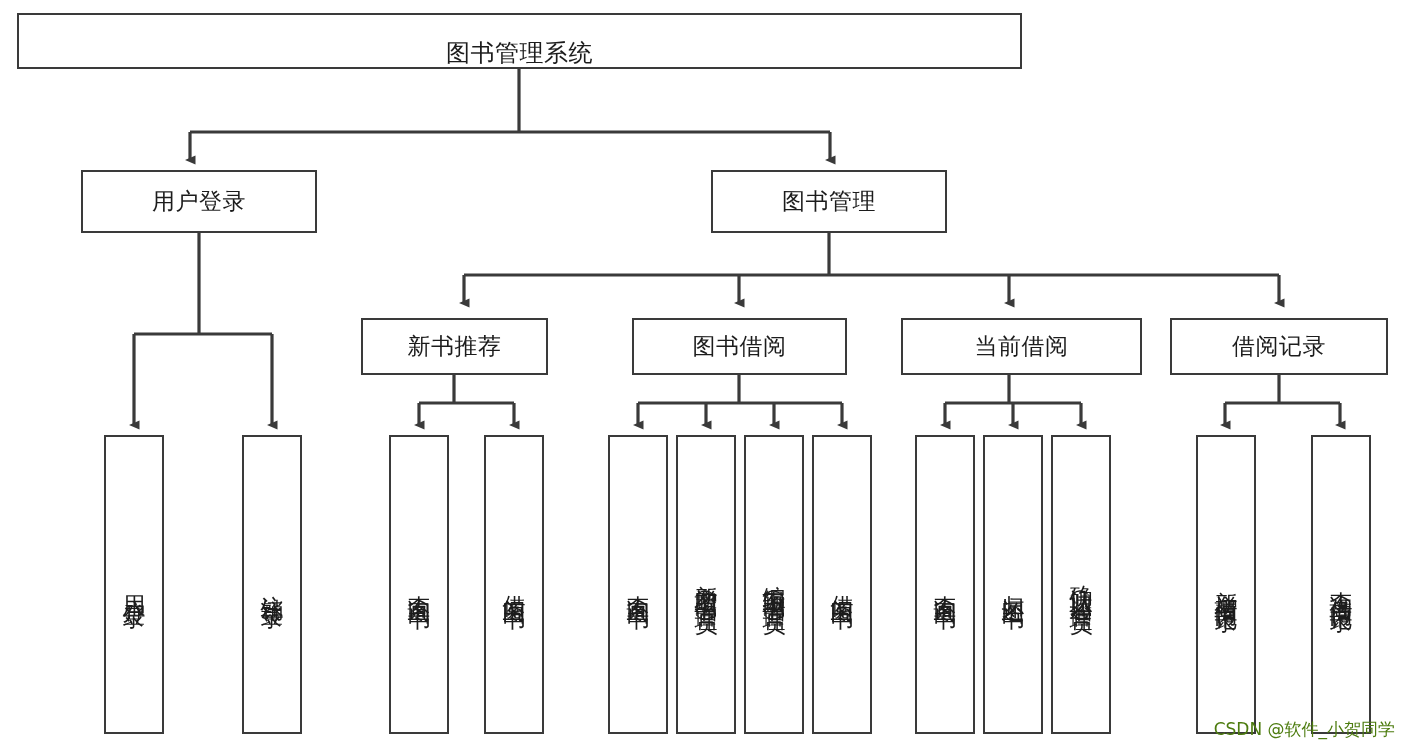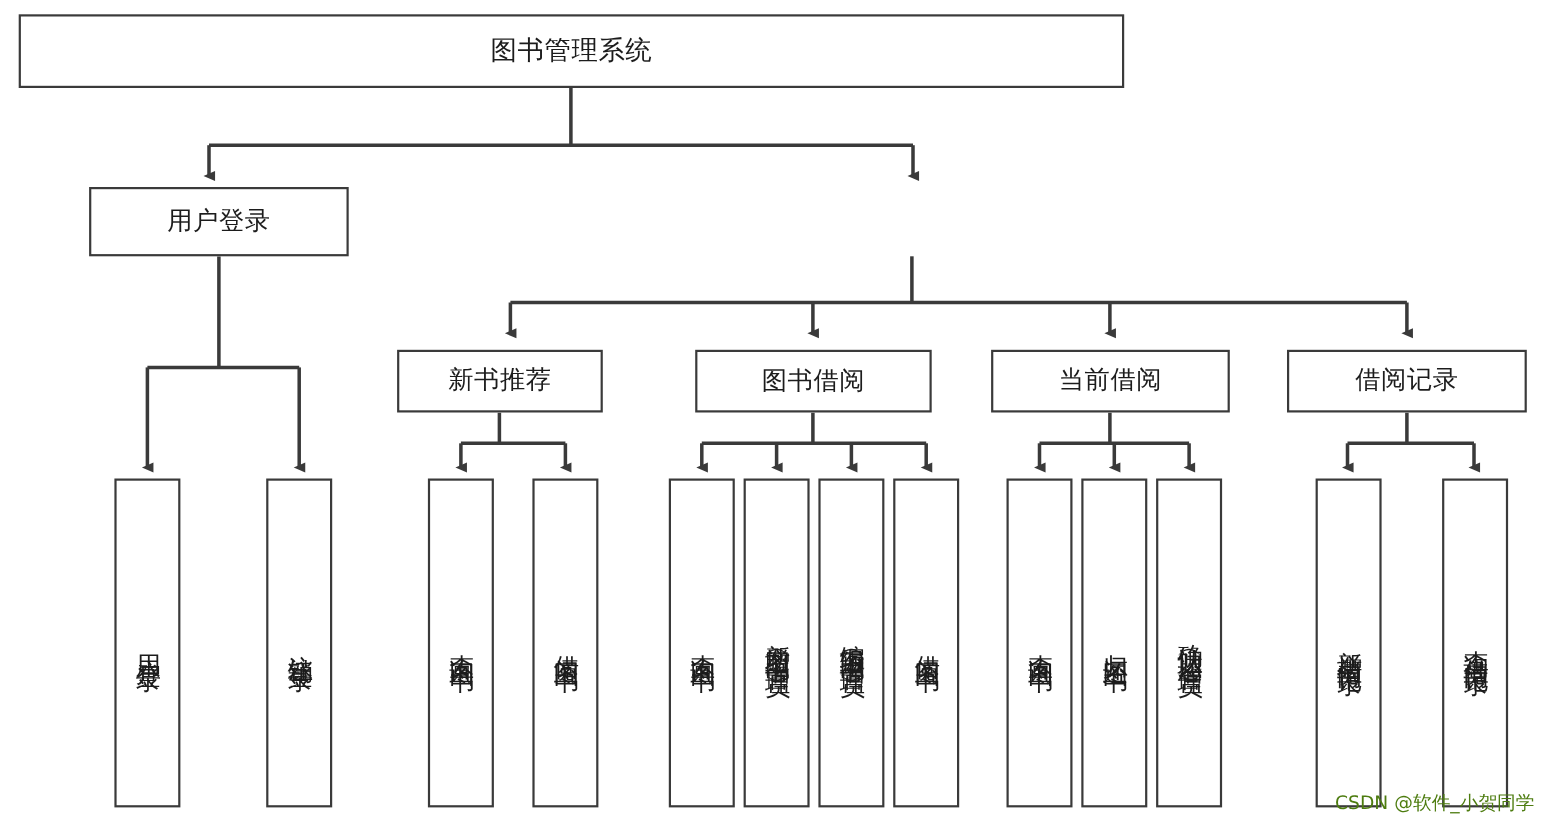--- a/index.html
+++ b/index.html
@@ -124,35 +124,38 @@
       <path d="M1013,403 L1013,425" marker-end="url(#arw)"></path>
       <path d="M1081,403 L1081,425" marker-end="url(#arw)"></path>
 
       <path d="M1279,375 L1279,403"></path>
       <path d="M1225,403 L1340,403"></path>
       <path d="M1225,403 L1225,425" marker-end="url(#arw)"></path>
       <path d="M1340,403 L1340,425" marker-end="url(#arw)"></path>
     </g>
   </svg>
 
-  <div class="node h root" style="left:17px; top:13px; width:1005px; height:67px;">
+  <div class="node h root" style="left:17px; top:13px; width:1005px; height:56px;align-items:flex-end;">
     <span class="label">图书管理系统</span>
   </div>
 
   <div class="node h" style="left:81px; top:170px; width:236px; height:63px;">
     <span class="label">用户登录</span>
   </div>
+  <div class="node h" style="left:711px; top:170px; width:236px; height:63px;">
+    <span class="label">图书管理</span>
+  </div>
 
   <div class="node h" style="left:361px; top:318px; width:187px; height:57px;">
     <span class="label">新书推荐</span>
   </div>
   <div class="node h" style="left:632px; top:318px; width:215px; height:57px;font-family:Liberation Serif, serif;">
     <span class="label">图书借阅</span>
   </div>
-  <div class="node h" style="left:901px; top:318px; width:217px; height:57px;">
+  <div class="node h" style="left:901px; top:318px; width:241px; height:57px;">
     <span class="label">当前借阅</span>
   </div>
   <div class="node h" style="left:1170px; top:318px; width:218px; height:57px;">
     <span class="label">借阅记录</span>
   </div>
 
   <div class="node v" style="left:104px; top:435px; width:60px; height:299px;">
     <span class="label">用户登录</span>
   </div>
   <div class="node v" style="left:242px; top:435px; width:60px; height:299px;">

